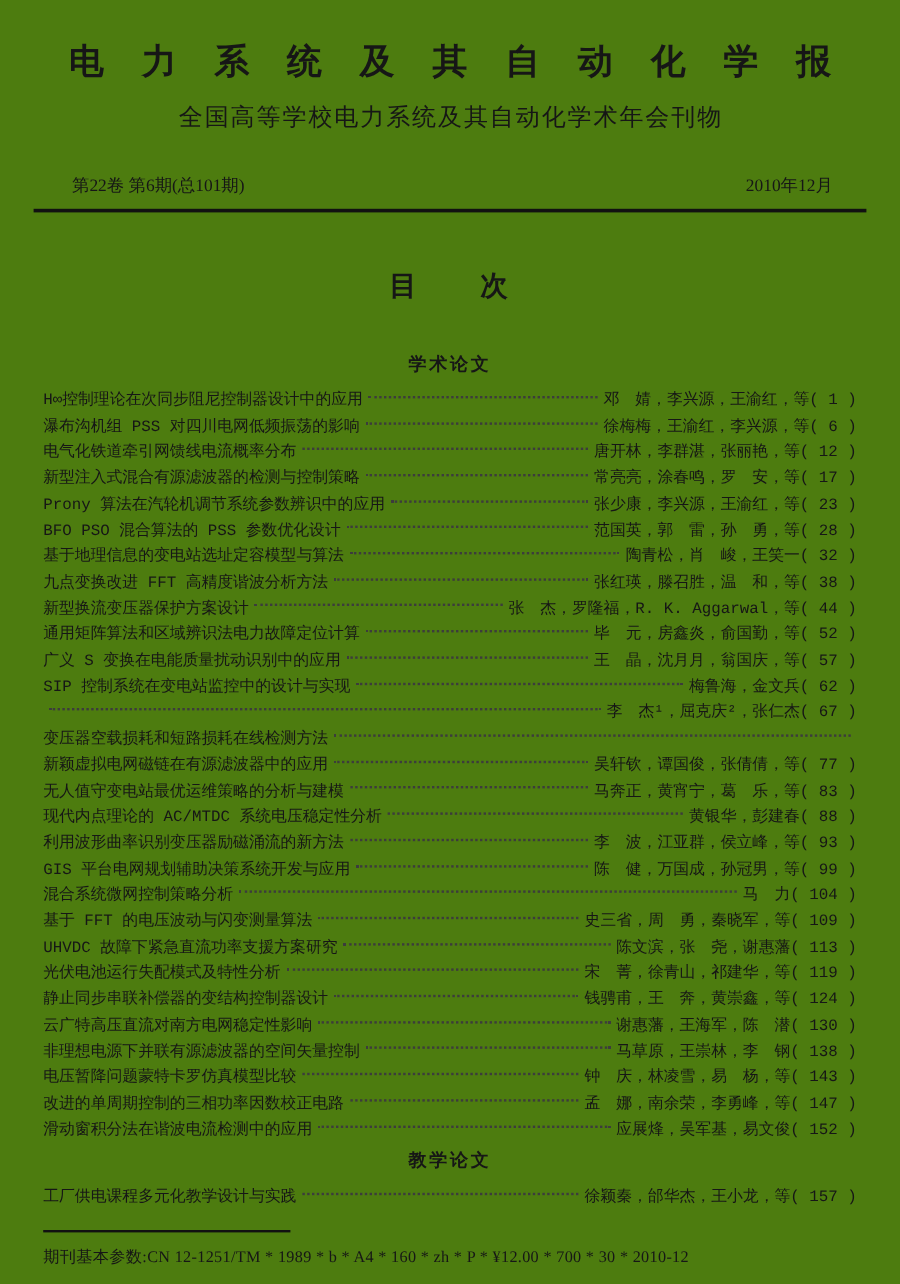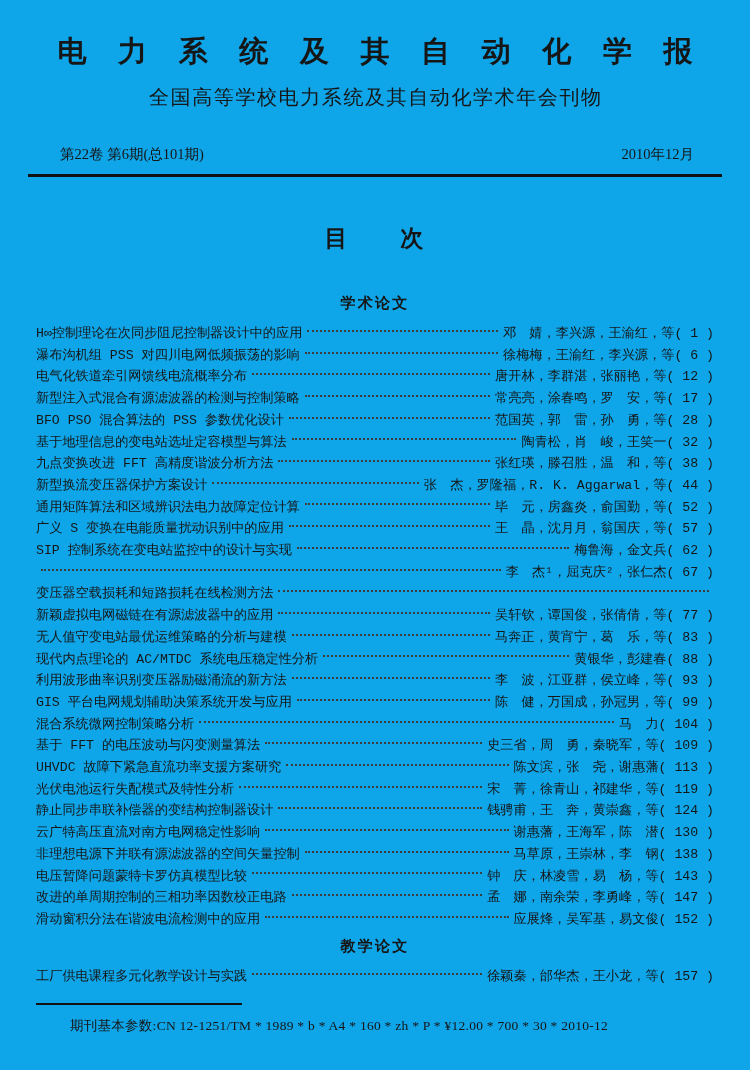--- a/index.html
+++ b/index.html
@@ -1,17 +1,17 @@
 <!DOCTYPE html>
 <html><head>
 <meta charset="utf-8">
 <style>
   html,body{margin:0;padding:0;background:#e8e8e8;}
   .page{
-    width:750px;height:1070px;margin:0 auto;background:#0ea5e9;
+    width:750px;height:1070px;margin:0 auto;background:#4d7c0f;
     font-family:"Liberation Serif","DejaVu Serif",serif;color:#161616;
     box-sizing:border-box;position:relative;overflow:hidden;
   }
   .journal-title{
     text-align:center;padding-top:32px;font-size:29px;font-weight:bold;
     letter-spacing:0.42em;text-indent:0.42em;white-space:nowrap;
   }
   .journal-subtitle{
     text-align:center;margin-top:12px;font-size:20px;font-weight:400;
     letter-spacing:0.08em;text-indent:0.08em;white-space:nowrap;
@@ -34,21 +34,21 @@
     display:flex;align-items:flex-start;font-size:13.2px;line-height:21.7px;
     white-space:nowrap;overflow:hidden;
   }
   .t-title{flex:0 0 auto;}
   .dots{
     flex:1 1 auto;min-width:6px;margin:0 5px;align-self:center;
     border-bottom:2px dotted #3c3c3c;transform:translateY(-3px);height:0;
   }
   .t-authors{flex:0 0 auto;text-align:right;}
   .short-rule{border:none;border-top:2px solid #111;width:206px;margin:16px 0 0 36px;}
-  .footer-line{padding:12px 44px 0 36px;font-size:13.5px;letter-spacing:0.02em;white-space:nowrap;margin-left:34px;}
+  .footer-line{padding:12px 44px 0 36px;font-size:13.5px;letter-spacing:0.02em;white-space:nowrap;}
 </style>
 </head>
 <body>
 
 <div class="page">
 
   <div class="journal-title">电 力 系 统 及 其 自 动 化 学 报</div>
   <div class="journal-subtitle">全国高等学校电力系统及其自动化学术年会刊物</div>
 
   <div class="issue-row">
@@ -76,20 +76,25 @@
     <span class="t-title">电气化铁道牵引网馈线电流概率分布</span>
     <span class="dots"></span>
     <span class="t-authors">唐开林，李群湛，张丽艳，等( 12 )</span>
   </div>
       <div class="toc-row">
     <span class="t-title">新型注入式混合有源滤波器的检测与控制策略</span>
     <span class="dots"></span>
     <span class="t-authors">常亮亮，涂春鸣，罗　安，等( 17 )</span>
   </div>
       <div class="toc-row">
+    <span class="t-title">Prony 算法在汽轮机调节系统参数辨识中的应用</span>
+    <span class="dots"></span>
+    <span class="t-authors">张少康，李兴源，王渝红，等( 23 )</span>
+  </div>
+      <div class="toc-row">
     <span class="t-title">BFO PSO 混合算法的 PSS 参数优化设计</span>
     <span class="dots"></span>
     <span class="t-authors">范国英，郭　雷，孙　勇，等( 28 )</span>
   </div>
       <div class="toc-row">
     <span class="t-title">基于地理信息的变电站选址定容模型与算法</span>
     <span class="dots"></span>
     <span class="t-authors">陶青松，肖　峻，王笑一( 32 )</span>
   </div>
       <div class="toc-row">

